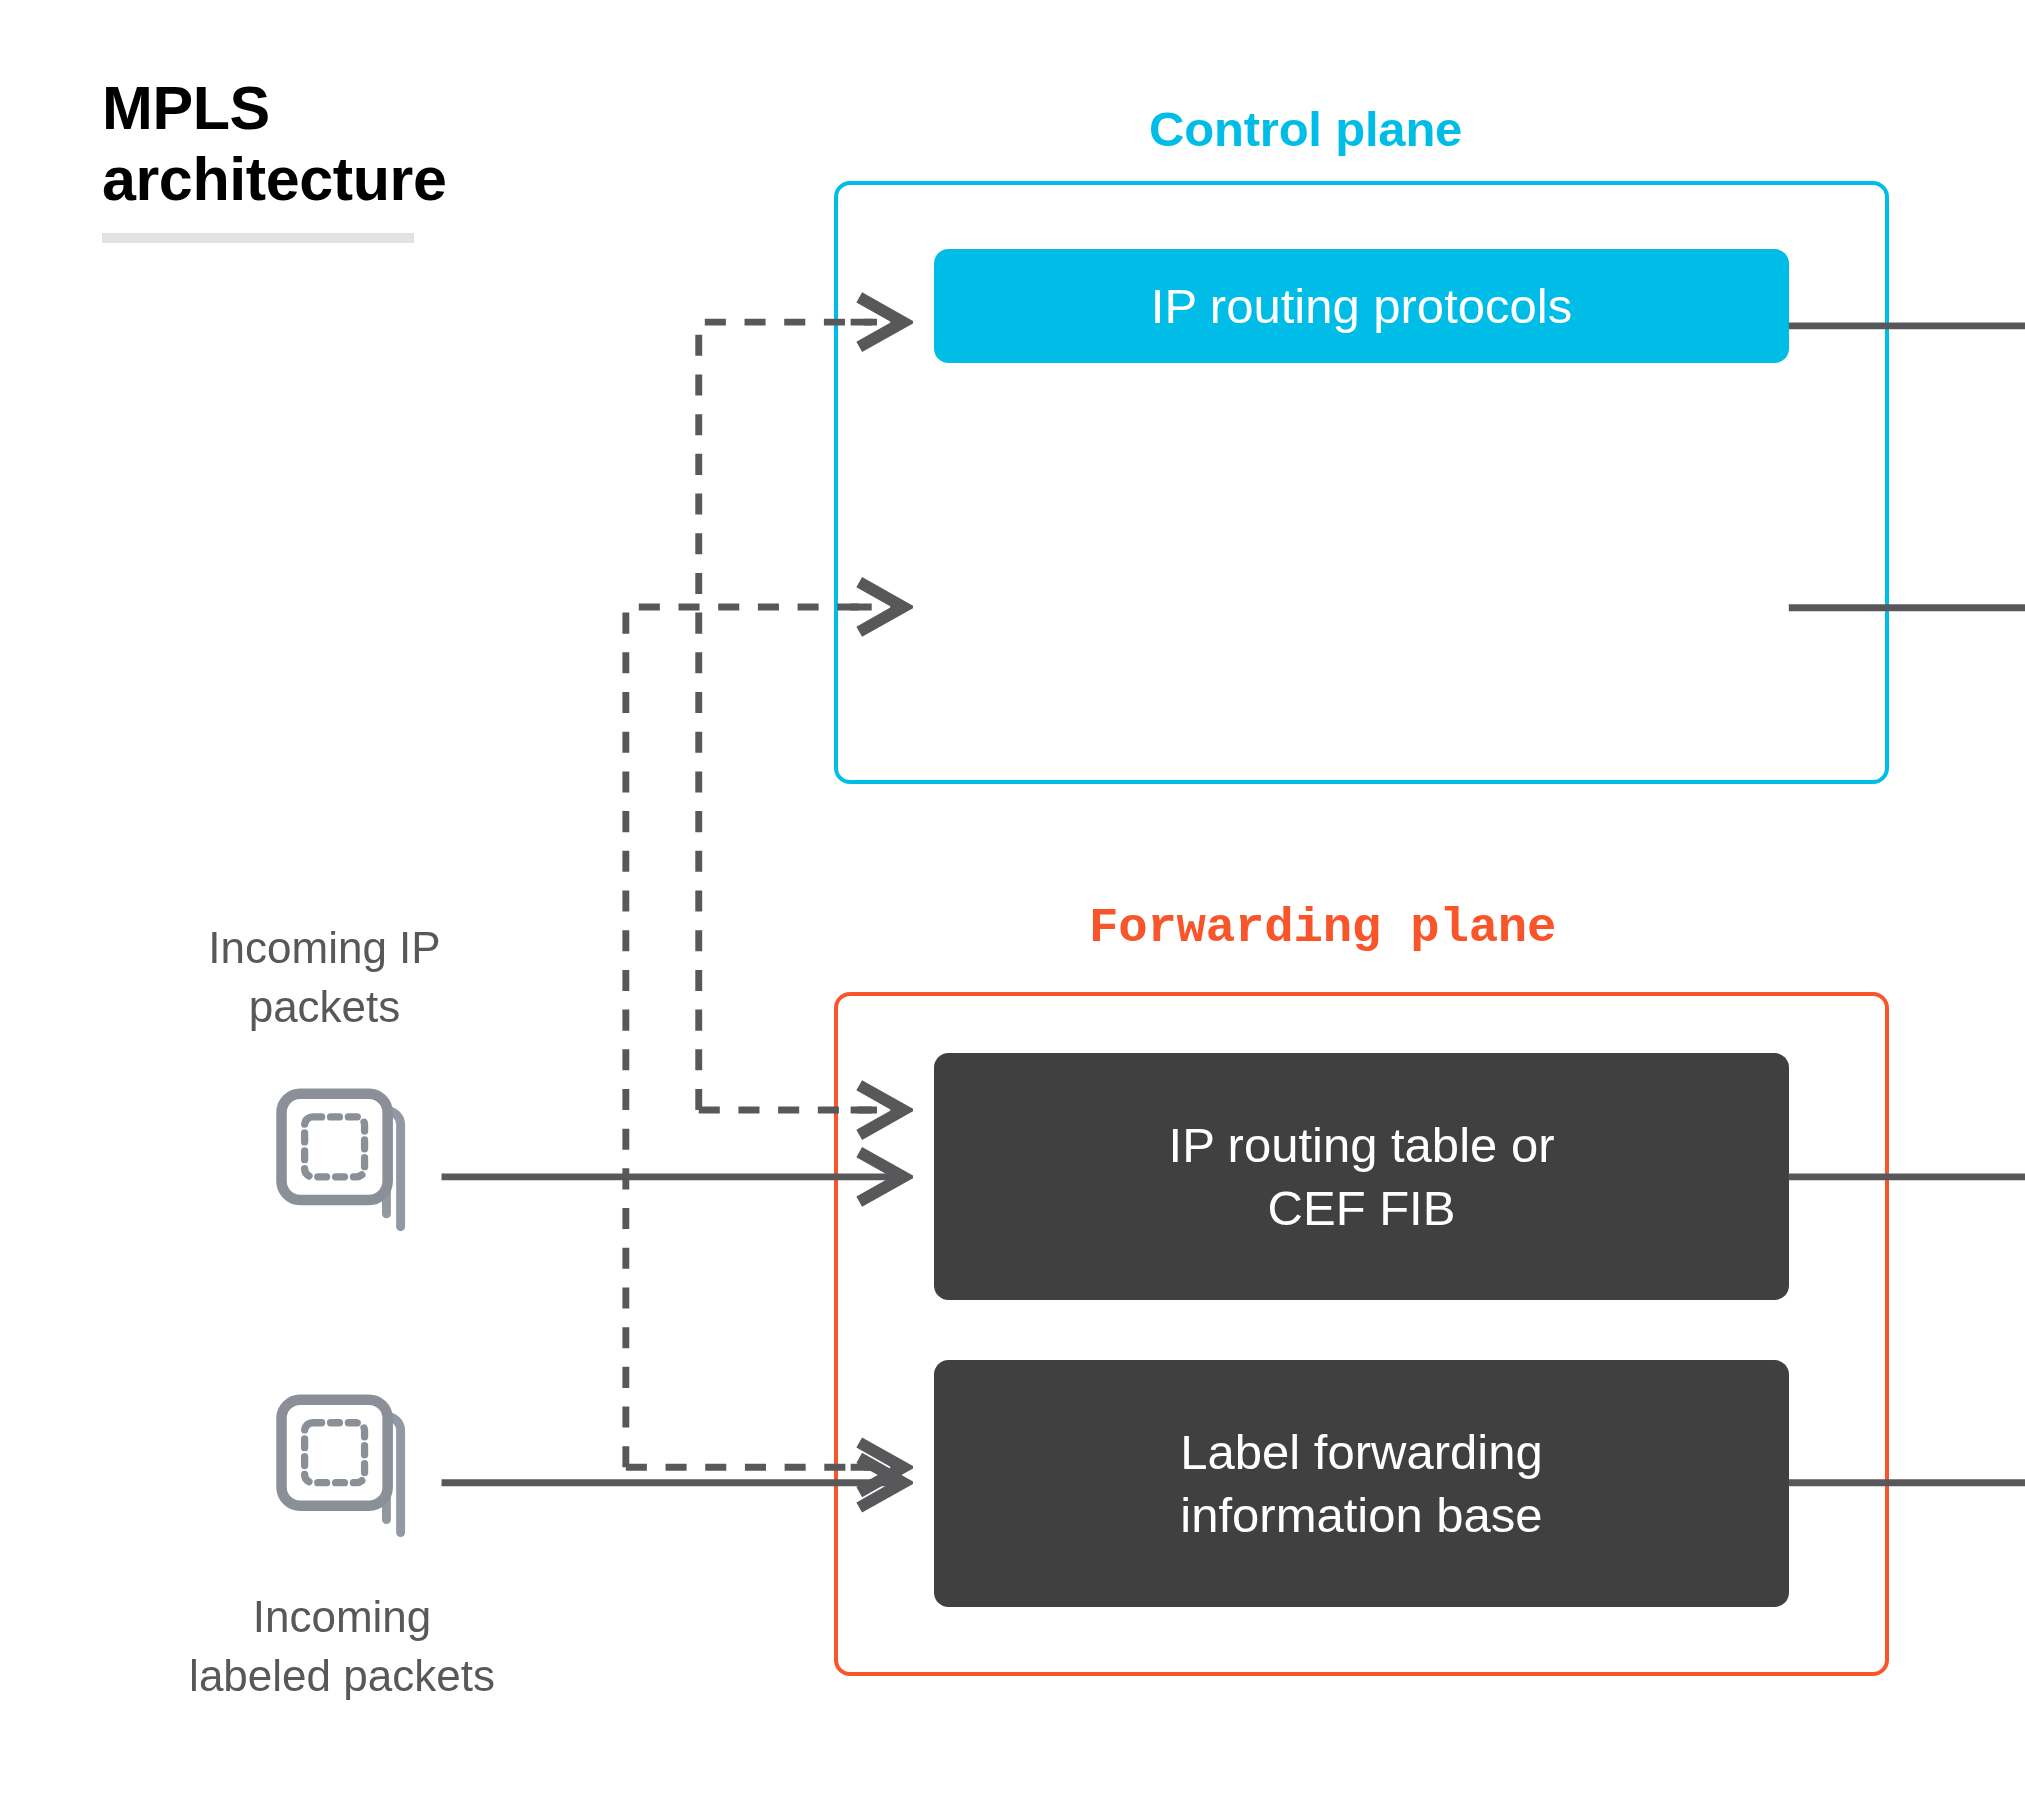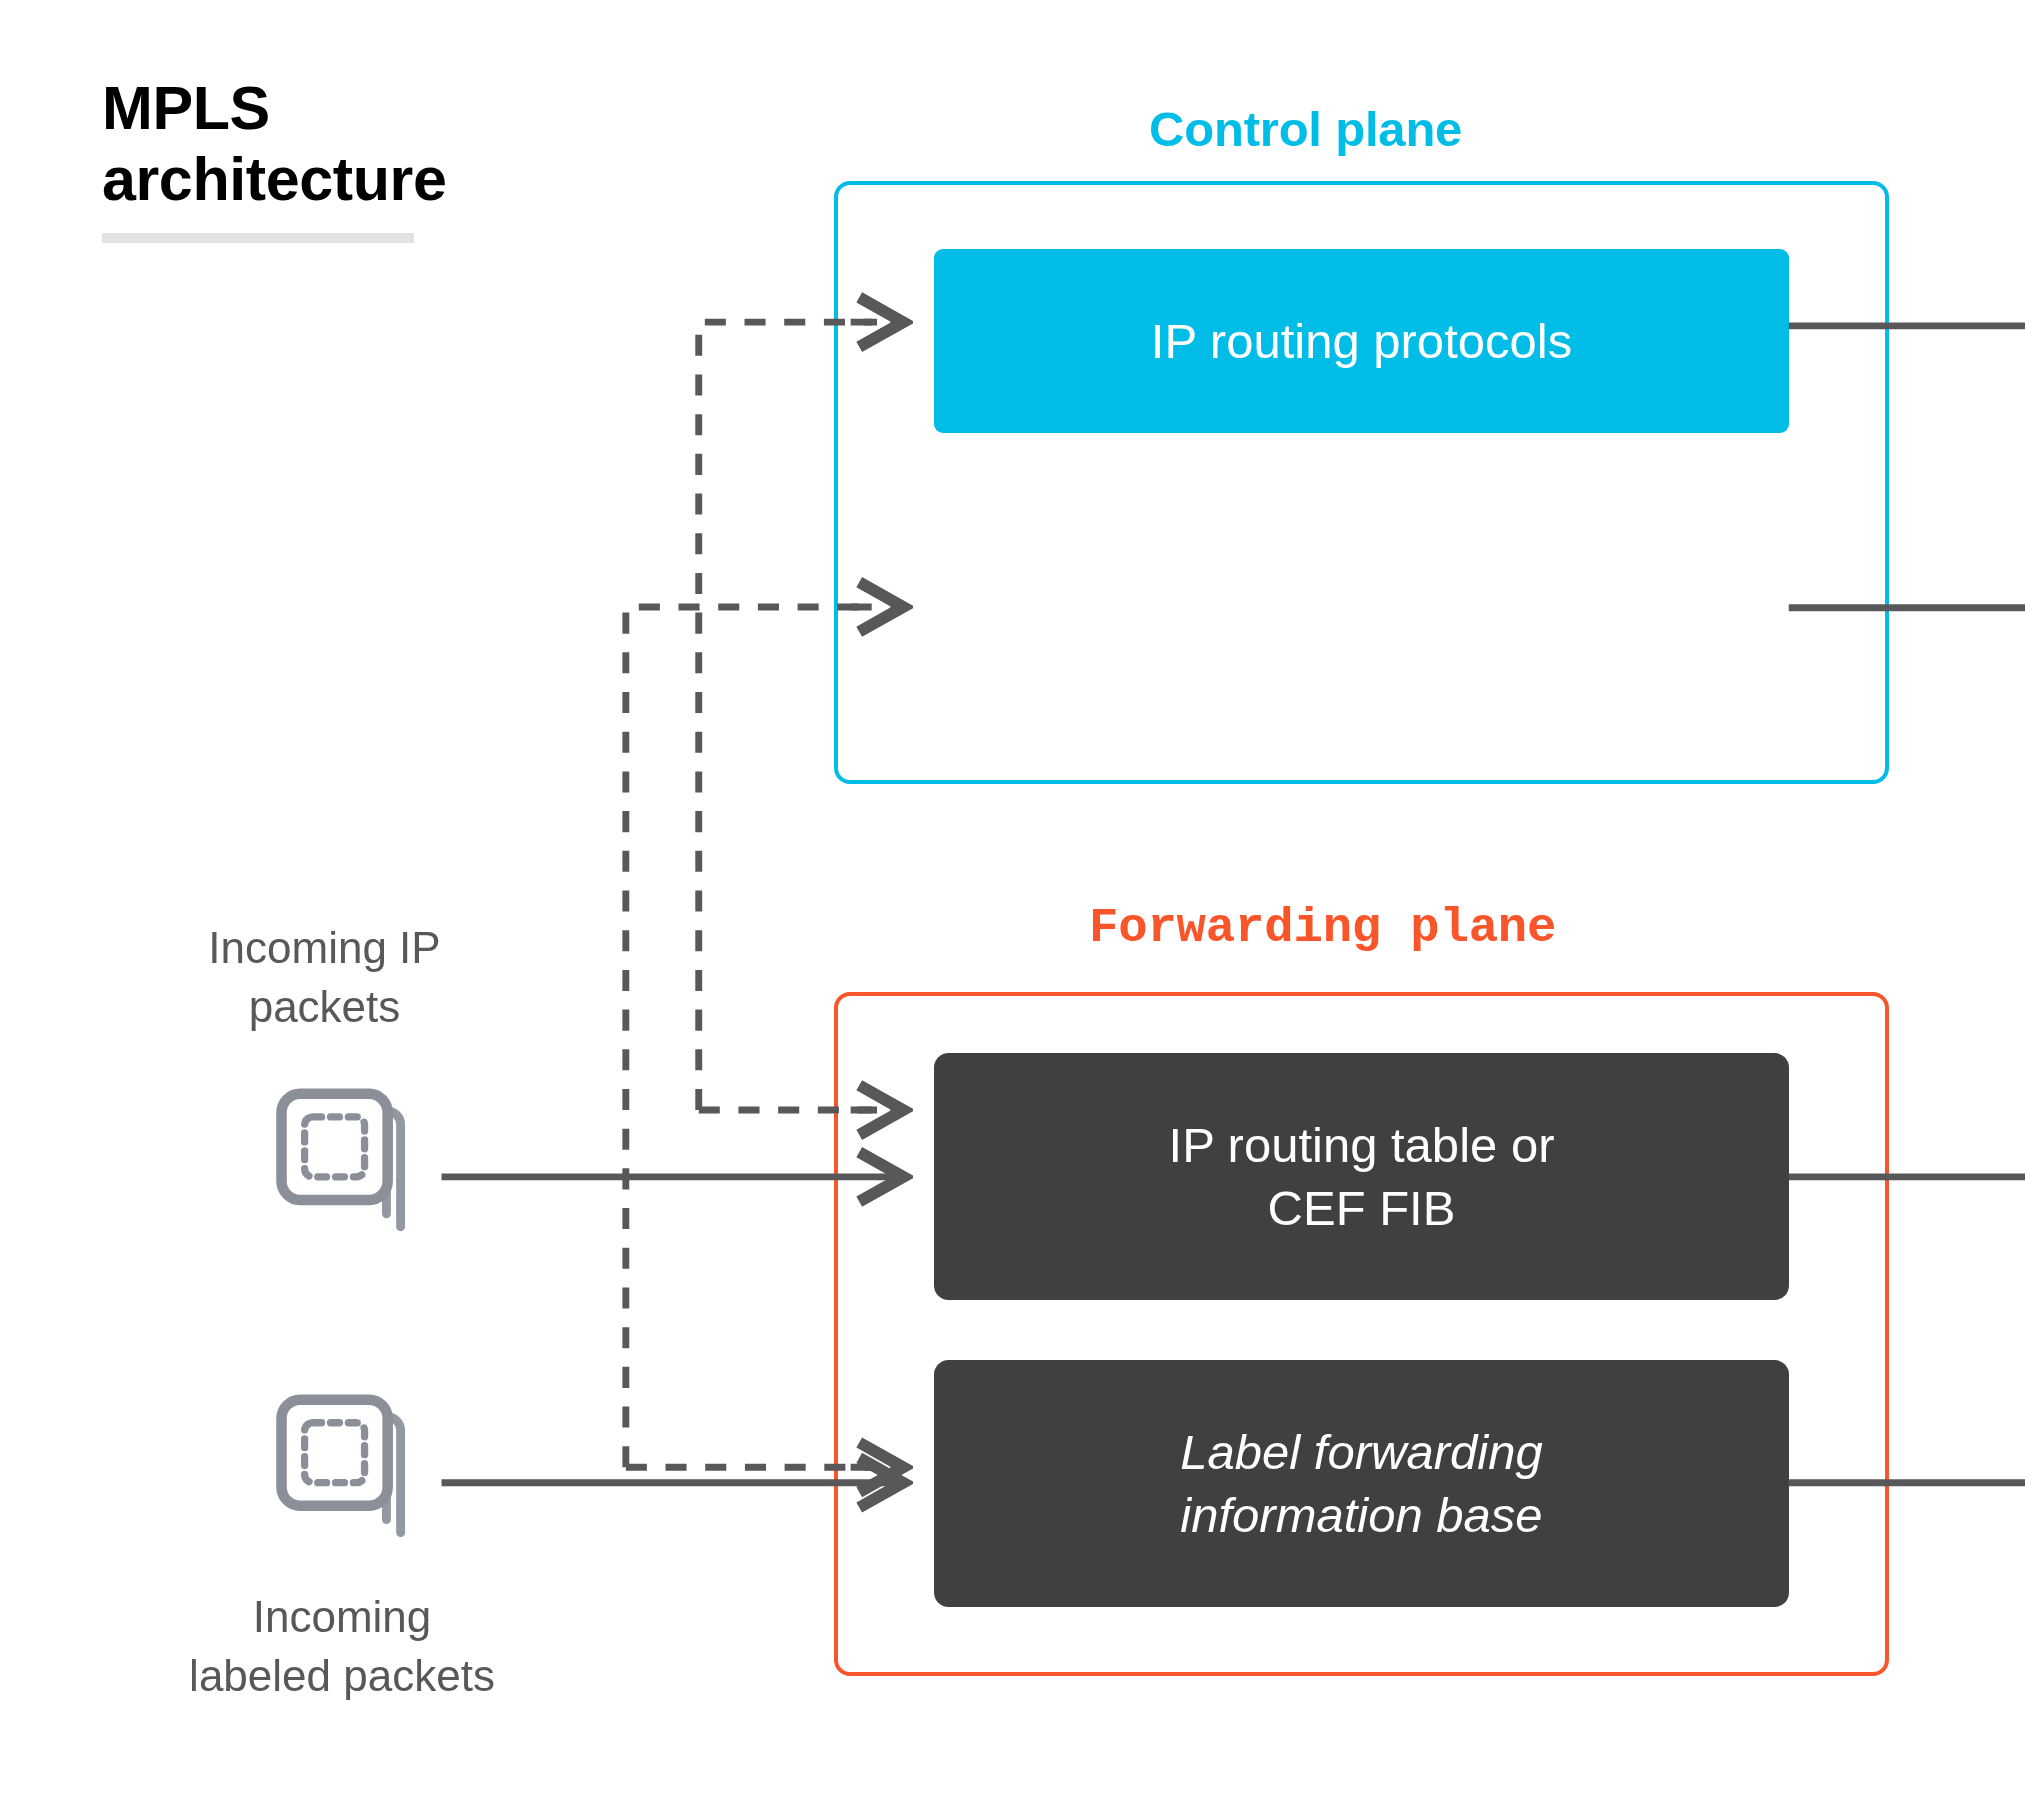--- a/index.html
+++ b/index.html
@@ -97,24 +97,24 @@
     color: #ffffff;
     font-size: 49px;
     line-height: 1.27;
     padding: 0 28px;
     box-sizing: border-box;
     white-space: pre-line;
   }
   .proc-box.cyan  { background: #00BDE8; }
   .proc-box.orange{ background: #404040; }
 
-  #box-ip-routing-protocols { left: 934px; top: 249px;  width: 855px; height: 184px; border-radius: 9px; }
+  #box-ip-routing-protocols { left: 934px; top: 249px;  width: 855px; height: 114px; }
   #box-ldp                  { left: 934px; top: 465px; width: 855px; height: 251px; }
   #box-ip-routing-table     { left: 934px; top: 1053px; width: 855px; height: 247px; }
-  #box-lfib                 { left: 934px; top: 1360px; width: 855px; height: 247px; font-style: italic; }
+  #box-lfib                 { left: 934px; top: 1360px; width: 855px; height: 247px; }
 
   
   .side-label {
     position: absolute;
     color: #58585A;
     font-size: 44px;
     line-height: 1.33;
     white-space: pre-line;
   }
   #label-incoming-ip          { left: 122px;  top: 919px; width: 405px; text-align: center; }

